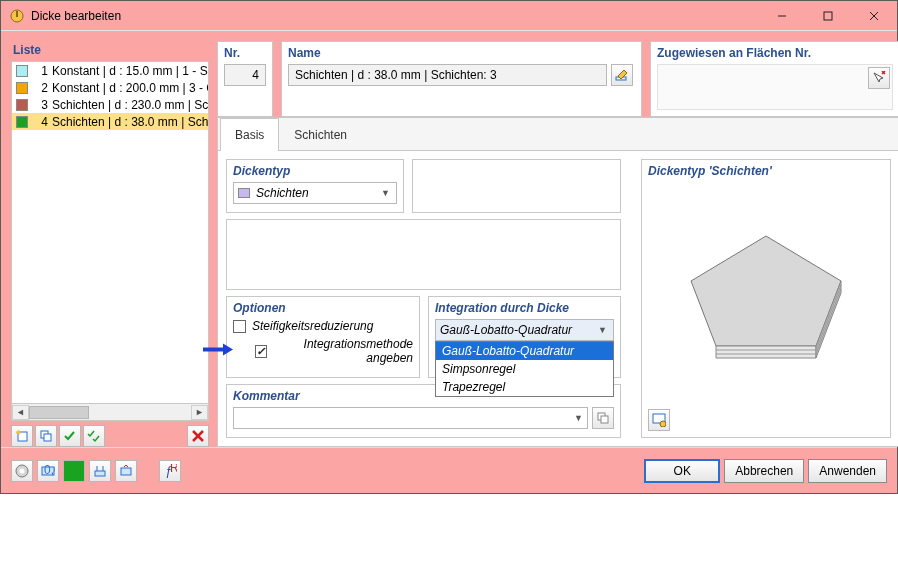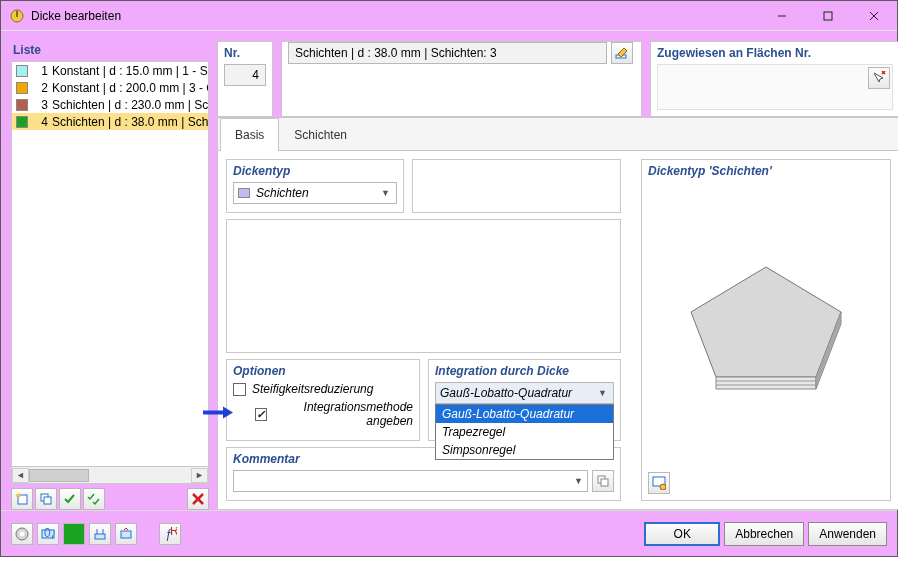--- a/index.html
+++ b/index.html
@@ -1,17 +1,17 @@
 <!DOCTYPE html>
 <html><head>
 <meta charset="utf-8">
 <style>
 * { box-sizing: border-box; font-family: "Segoe UI", Tahoma, sans-serif; font-size: 12px; }
 body { margin: 0; background: #fff; }
-.window { width: 898px; height: 557px; border: 1px solid #5a5a5a; position: relative; background:#f0abfc;}
+.window { width: 898px; height: 494px; border: 1px solid #5a5a5a; position: relative; background:#fca5a5;}
 .titlebar { height: 30px; display: flex; align-items: center; padding-left: 8px; border-bottom: 1px solid #e5e5e5; }
 .titlebar .icon { width:16px; height:16px; margin-right:6px; }
 .titlebar .spacer { flex:1; }
 .titlebar .winbtn { width:46px; height:30px; display:flex; align-items:center; justify-content:center; }
 .content { display:flex; padding:10px 10px 0 10px; gap:8px; height: calc(100% - 30px - 46px); }
 .panel { border:1px solid #c8c8c8; background:#fff; }
 .panelhdr { font-weight:bold; color:#2c4f8f; padding:4px 6px; font-size:12px; }
 .left { width:198px; display:flex; flex-direction:column; }
 .leftlabel { font-weight:bold; color:#2c4f8f; padding:2px 0 4px 2px; }
 .listbox { flex:1; border:1px solid #c8c8c8; background:#fff; overflow:hidden; }
@@ -162,20 +162,21 @@
       </div>
     </div>
 
     <div class="right">
       <div class="toprow">
         <div class="panel nrpanel">
           <div class="panelhdr">Nr.</div>
           <div style="padding:0 6px 6px 6px;"><input style="background: rgb(242, 242, 242);" value="4"></div>
         </div>
         <div class="panel namepanel">
+          <div class="panelhdr">Name</div>
           <div style="padding:0 6px 6px 6px; display:flex; gap:4px;">
             <input style="background: rgb(242, 242, 242);" value="Schichten | d : 38.0 mm | Schichten: 3">
             <div class="iconbtn">
                 <svg width="14" height="14">
                   <rect x="1" y="9" width="10" height="3" fill="none" stroke="#2a6fd0"></rect>
                   <path d="M9 2 l3 3 l-6 6 l-3 -3 z" fill="#f5c34a" stroke="#8a6a10"></path>
                 </svg>
               </div>
           </div>
         </div>
@@ -230,22 +231,22 @@
                   </span>
                 </div>
               </div>
               <div class="group grow">
                 <div class="ghdr">Integration durch Dicke</div>
                 <div class="combo" style="background:#e8eef8;">
                   <span>Gauß-Lobatto-Quadratur</span>
                   <span class="arrow">▼</span>
                   <div class="dropdown-open">
                     <div class="opt sel">Gauß-Lobatto-Quadratur</div>
+                    <div class="opt">Simpsonregel</div>
                     <div class="opt">Trapezregel</div>
-                    <div class="opt">Simpsonregel</div>
                   </div>
                 </div>
               </div>
             </div>
             <div class="group">
               <div class="ghdr">Kommentar</div>
               <div class="kommrow">
                 <div class="kommcombo">
                     <span></span>
                     <span class="arrow">▼</span>

